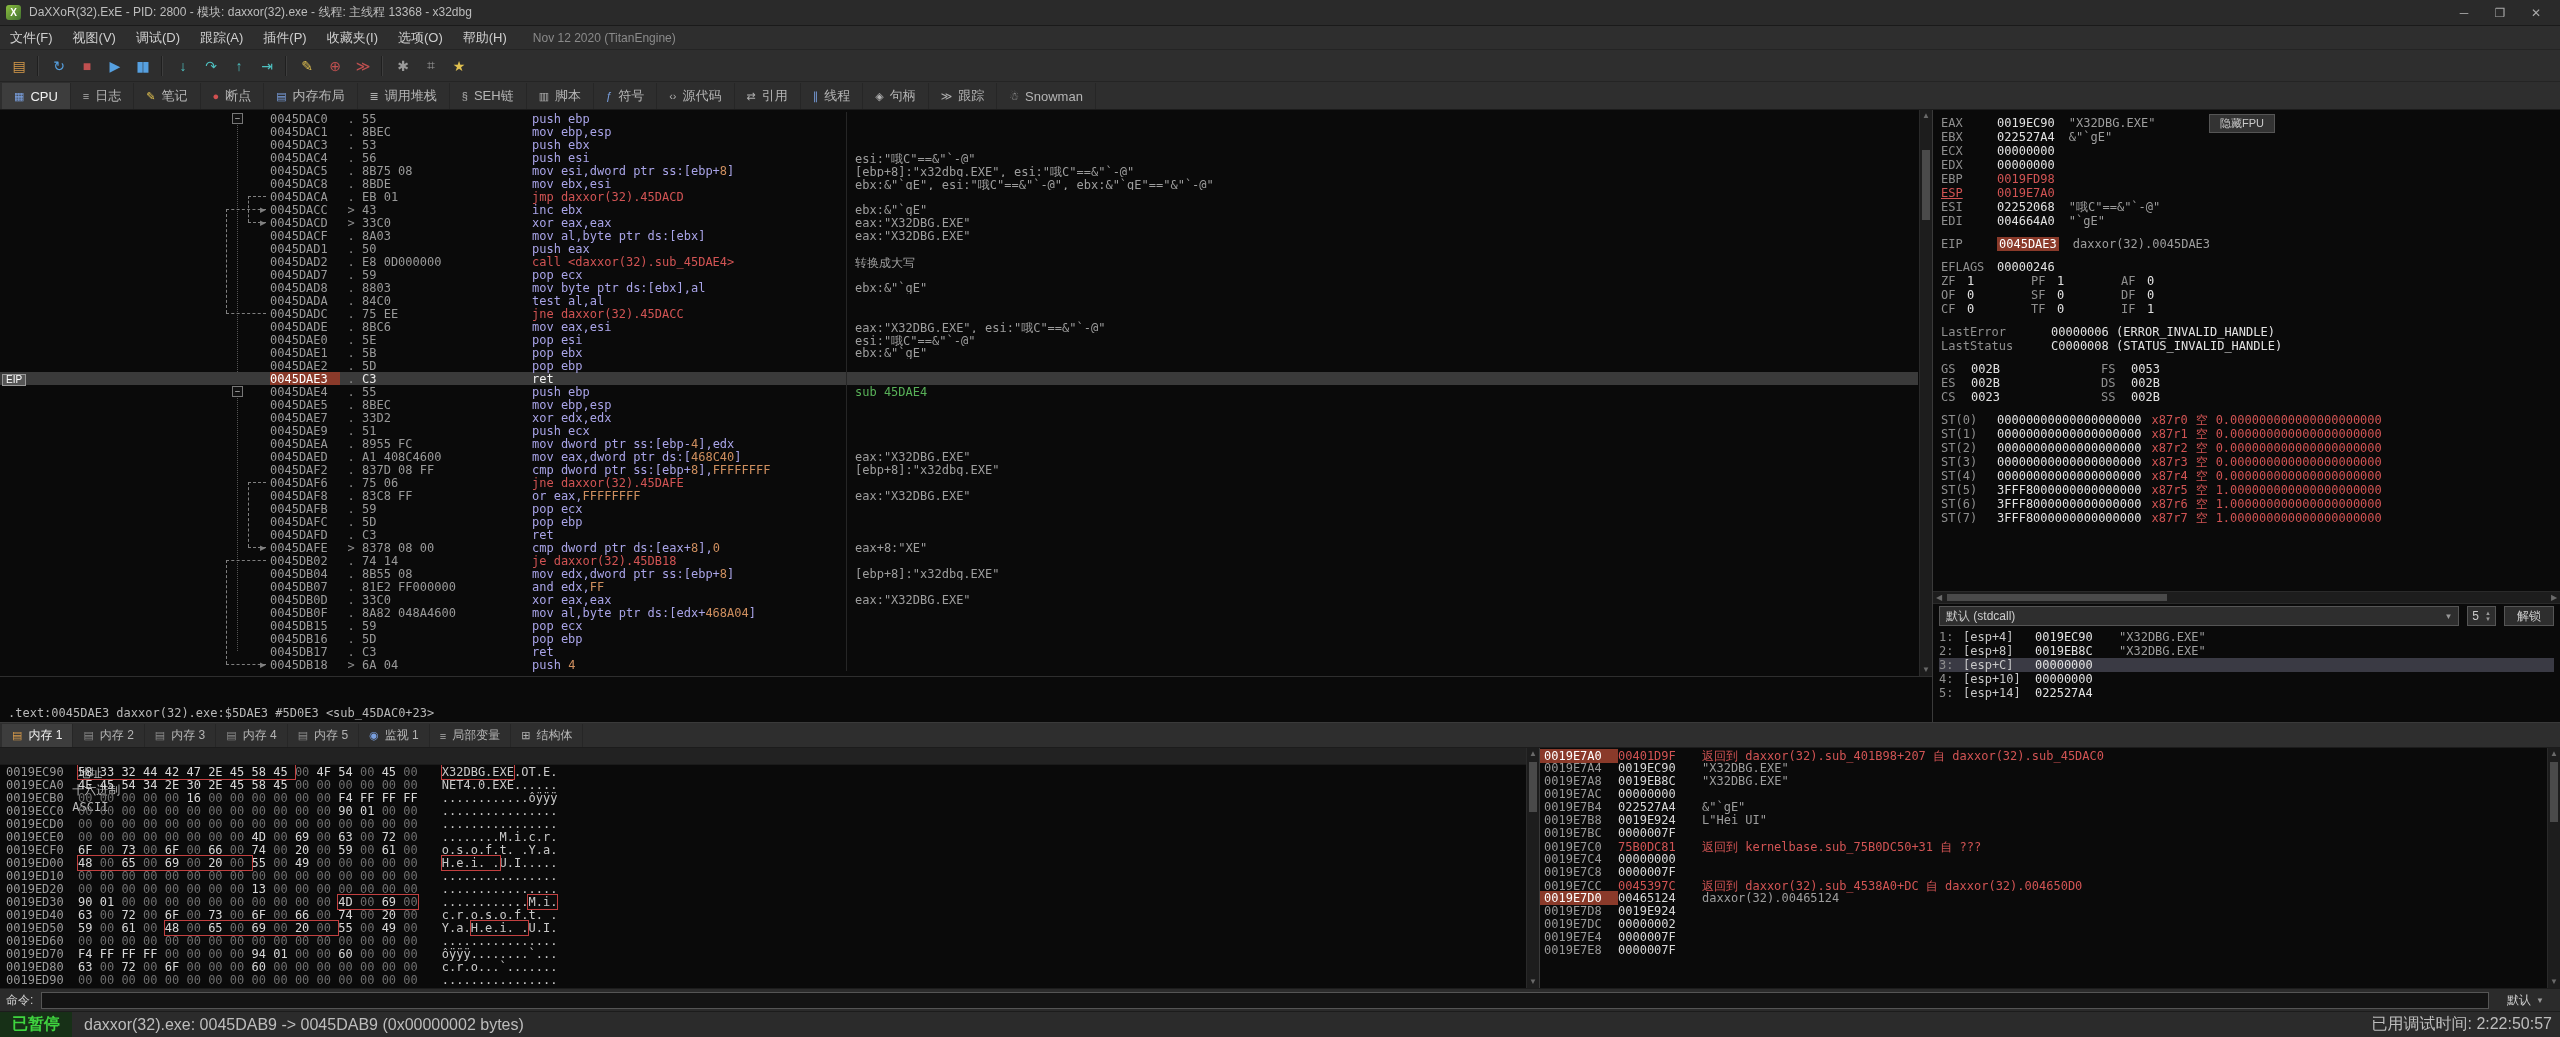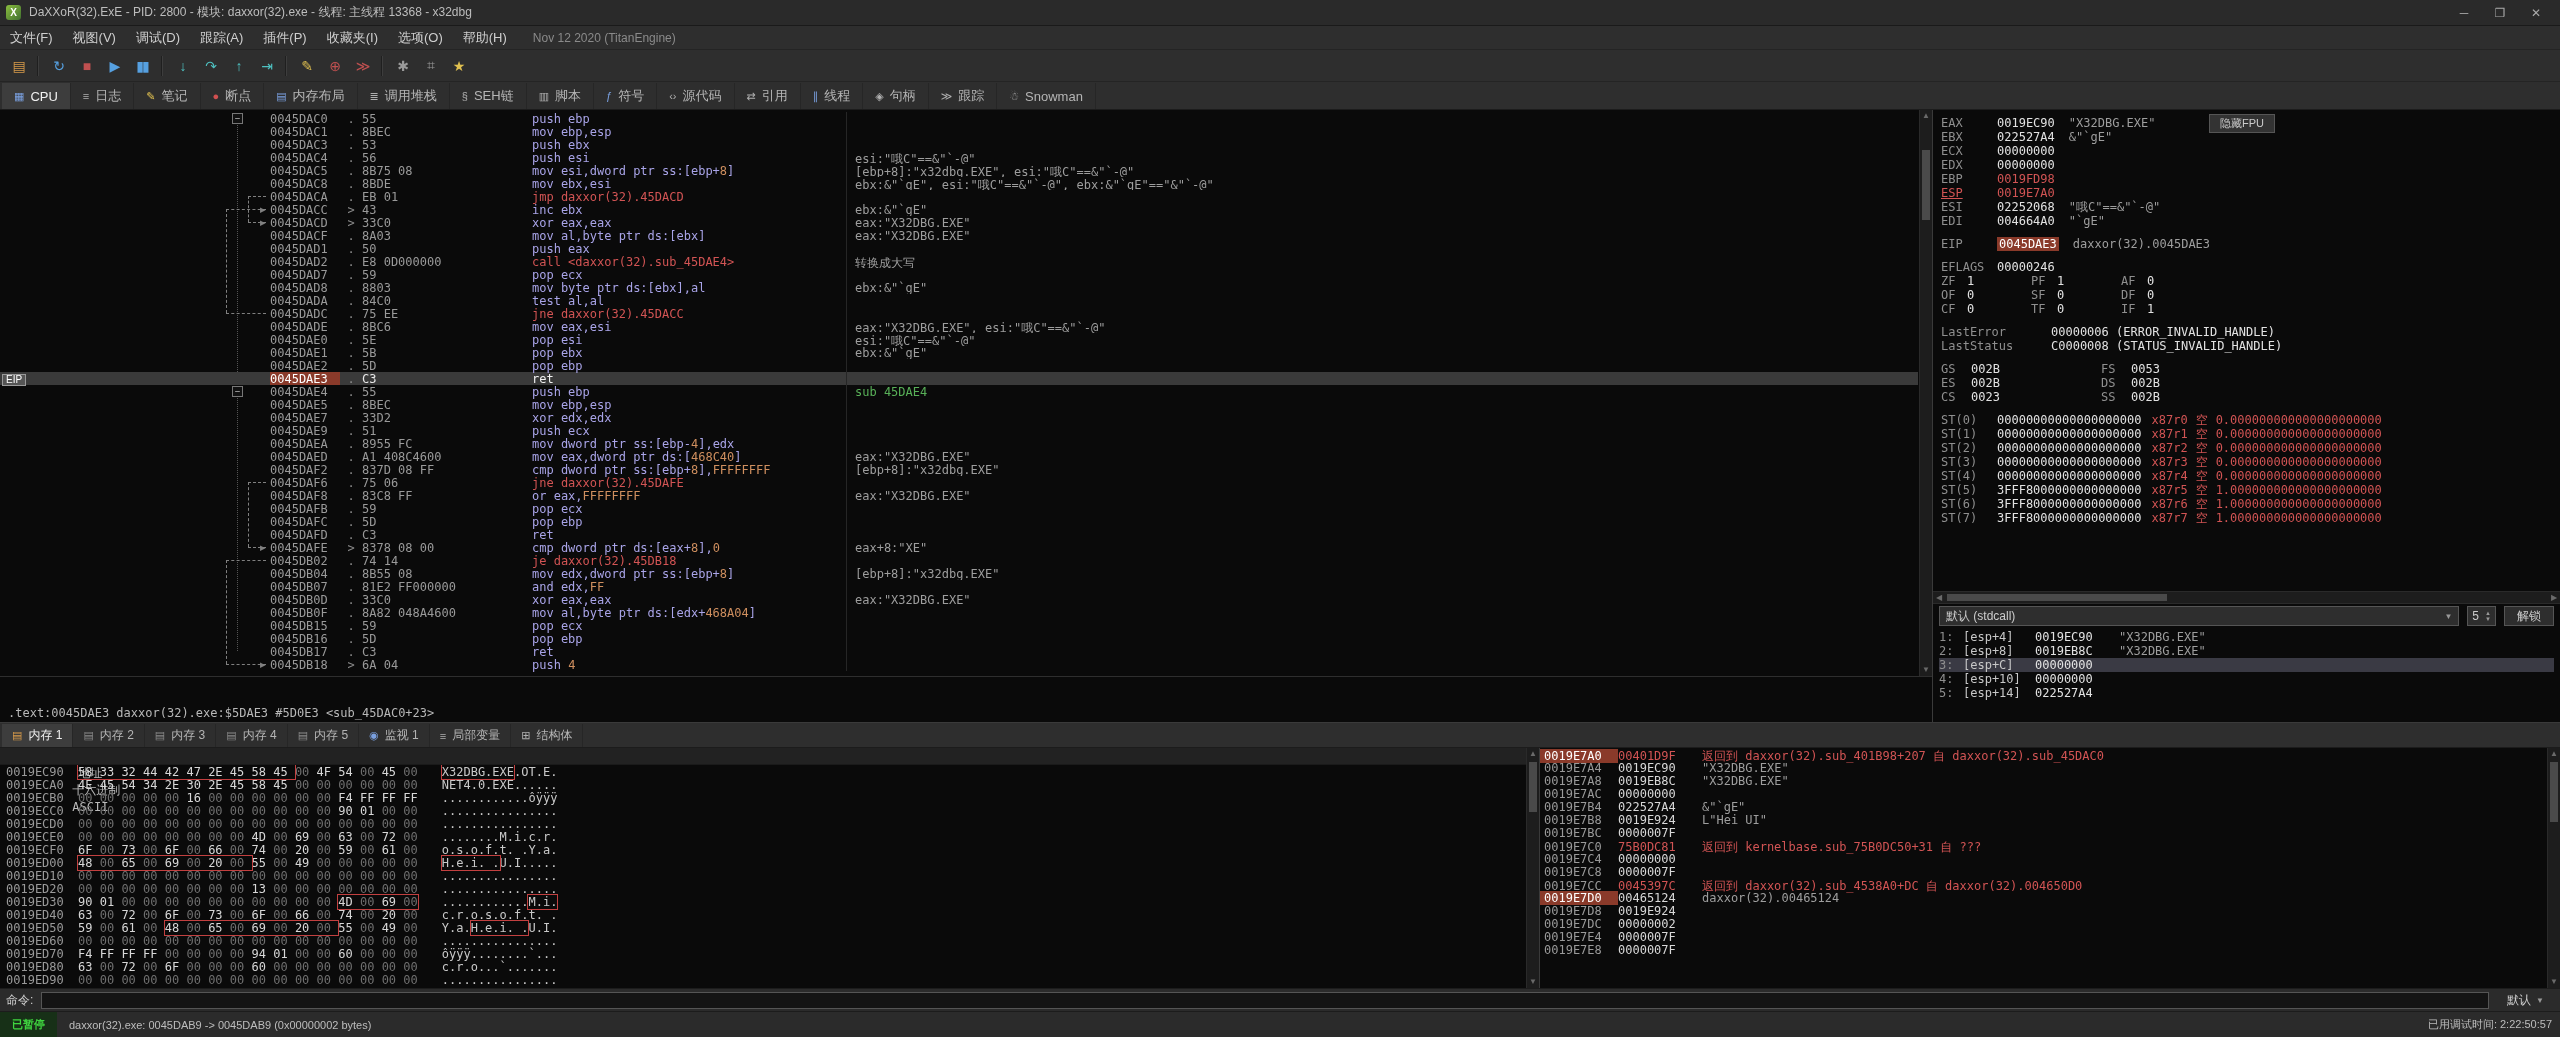--- a/index.html
+++ b/index.html
@@ -162,21 +162,21 @@
   .stack-row.ret .stack-val, .stack-com.ret { color:#d25454; }
 
   
   #cmdbar { height:23px; flex:none; display:flex; align-items:center; background:#2b2b2b;
             border-top:1px solid #1c1c1c; padding:0 6px; gap:8px; }
   #cmd-label { color:#cfcfcf; font-size:12px; }
   #cmd-input { flex:1; height:17px; background:#141414; border:1px solid #555; color:#ddd;
                font:12px "DejaVu Sans Mono",monospace; padding:0 4px; }
   #cmd-profile { color:#cfcfcf; font-size:12px; display:flex; align-items:center; gap:5px; padding:0 10px; }
   #statusbar { height:26px; flex:none; display:flex; align-items:center; background:#2b2b2b;
-               border-top:1px solid #1c1c1c; font-size:11px; color:#b5b5b5; gap:12px; }
+               border-top:1px solid #1c1c1c; font-size:16px; color:#b5b5b5; gap:12px; }
   .status-state { background:#173017; color:#3fd43f; padding:0 12px; height:100%;
                   display:flex; align-items:center; font-weight:bold; }
   .status-msg { color:#bdbdbd; }
   .status-time { margin-left:auto; padding-right:8px; color:#bdbdbd; }
 </style>
 </head>
 <body>
 
 <div id="app">
 

